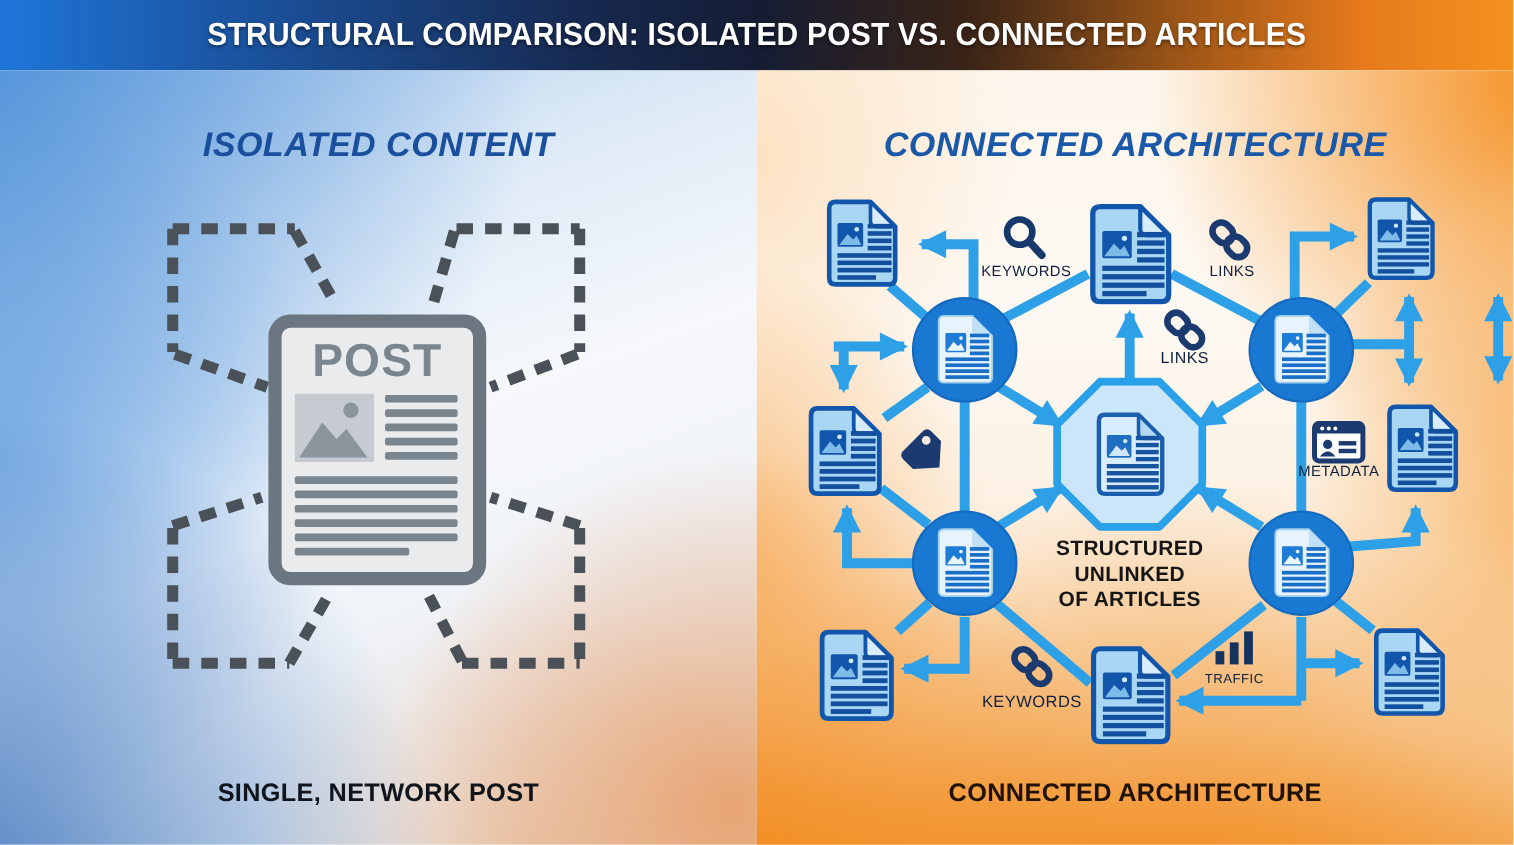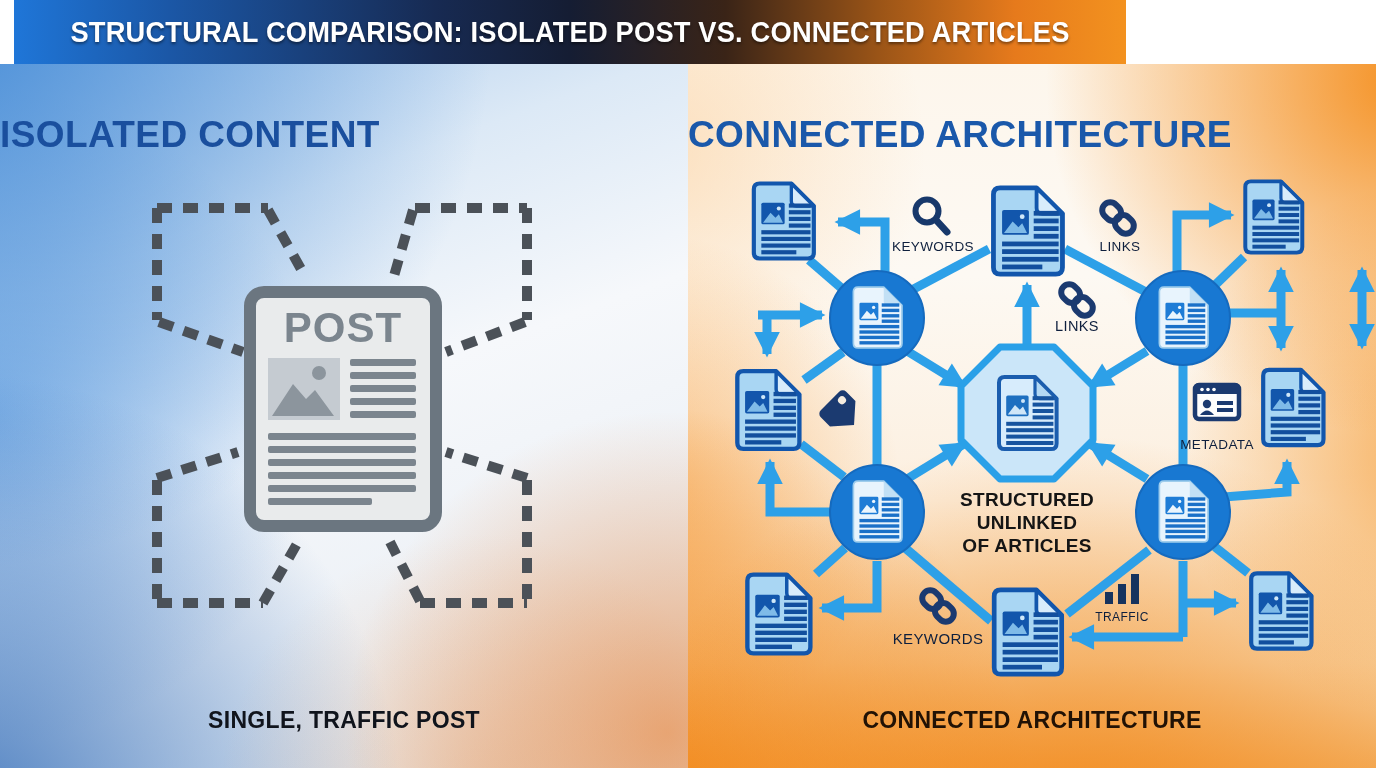--- a/index.html
+++ b/index.html
@@ -1,21 +1,21 @@
 <!DOCTYPE html>
 <html><head>
 <meta charset="utf-8">
 <style>
   html,body{margin:0;padding:0;}
   body{width:1376px;height:768px;overflow:hidden;font-family:"Liberation Sans",sans-serif;
        -webkit-font-smoothing:antialiased;background:#fff;}
   .stage{position:relative;width:1376px;height:768px;overflow:hidden;}
 
   
-  .banner{position:absolute;left:14px;top:0;width:1112px;height:64px;
+  .banner{position:absolute;left:0;top:0;width:1376px;height:64px;
     background:linear-gradient(90deg,#1f76d8 0%,#1b57a6 14%,#172a52 38%,#151d33 50%,
                #3a2417 64%,#9c5517 78%,#e67a1c 90%,#f3921f 100%);}
   .banner-title{position:absolute;left:0;top:0;width:100%;height:64px;line-height:64px;
     text-align:center;color:#ffffff;font-weight:bold;font-size:29px;letter-spacing:.2px;
     transform:scaleX(.94);text-shadow:0 2px 3px rgba(0,0,0,.45);white-space:nowrap;}
 
   
   .panel{position:absolute;top:64px;width:688px;height:704px;overflow:hidden;}
   .panel-left{left:0;
     background:
@@ -28,22 +28,22 @@
   .panel-right{left:688px;
     background:
       radial-gradient(circle at 104% 2%, rgba(244,140,25,.95), rgba(244,140,25,0) 36%),
       radial-gradient(circle at 110% 55%, rgba(245,150,40,.75), rgba(245,150,40,0) 32%),
       radial-gradient(circle at 55% 122%, rgba(242,133,20,.98), rgba(242,133,20,0) 52%),
       radial-gradient(circle at -8% 105%, rgba(242,133,20,.9), rgba(242,133,20,0) 38%),
       radial-gradient(circle at -6% 60%, rgba(246,155,55,.6), rgba(246,155,55,0) 30%),
       radial-gradient(circle at -4% 12%, rgba(250,190,120,.4), rgba(250,190,120,0) 28%),
       linear-gradient(180deg,#fdf6ec 0%,#fdf9f3 30%,#fcefdf 62%,#f8d9b0 85%,#f4b468 100%);}
 
-  .heading{position:absolute;top:50px;left:0;width:100%;text-align:left;
-    font-weight:bold;font-size:37px;letter-spacing:.4px;white-space:nowrap;}
+  .heading{position:absolute;top:50px;left:0;width:100%;text-align:center;
+    font-weight:bold;font-size:31px;letter-spacing:.4px;white-space:nowrap;font-style:italic;}
   .panel-left .heading{color:#1a4f9e;}
   .panel-right .heading{color:#1a58aa;}
 
   .caption{position:absolute;top:643px;left:0;width:100%;text-align:center;
     font-weight:bold;font-size:23px;letter-spacing:.3px;white-space:nowrap;}
   .panel-left .caption{color:#10141c;}
   .panel-right .caption{color:#211205;}
 
   svg.fill{position:absolute;left:0;top:0;width:688px;height:704px;display:block;}
 
@@ -94,21 +94,21 @@
           <rect x="268" y="369" width="148" height="7" rx="2"></rect>
           <rect x="268" y="382" width="148" height="7" rx="2"></rect>
           <rect x="268" y="395" width="148" height="7" rx="2"></rect>
           <rect x="268" y="408" width="148" height="7" rx="2"></rect>
           <rect x="268" y="421" width="148" height="7" rx="2"></rect>
           <rect x="268" y="434" width="104" height="7" rx="2"></rect>
         </g>
       </g>
     </svg>
     <div class="heading">ISOLATED CONTENT</div>
-    <div class="caption">SINGLE, TRAFFIC POST</div>
+    <div class="caption">SINGLE, NETWORK POST</div>
   </div>
 
   <div class="panel panel-right">
     <svg class="fill" viewBox="0 0 688 704">
       <defs>
         <marker id="ah" viewBox="0 0 12 12" refX="10" refY="6" markerWidth="3.1" markerHeight="3.1" orient="auto-start-reverse">
           <path d="M0.5,0.5 L11.5,6 L0.5,11.5 Z" fill="#2da0e8"></path>
         </marker>
 
         <symbol id="docA" viewBox="0 0 80 96">
@@ -266,21 +266,21 @@
       <g transform="translate(434,526)" fill="#16335e">
         <rect x="-17" y="2" width="8" height="12"></rect>
         <rect x="-4" y="-6" width="8" height="20"></rect>
         <rect x="9" y="-16" width="8" height="30"></rect>
       </g>
     </svg>
 
     <div class="lbl" style="left:245px;top:175px;">KEYWORDS</div>
     <div class="lbl" style="left:432px;top:175px;">LINKS</div>
     <div class="lbl" style="left:389px;top:254px;font-size:14.5px;">LINKS</div>
-    <div class="lbl" style="left:529px;top:373px;">METADATA</div>
+    <div class="lbl" style="left:529px;top:357px;">METADATA</div>
     <div class="lbl" style="left:434px;top:546px;font-size:12px;">TRAFFIC</div>
     <div class="lbl" style="left:250px;top:566px;font-size:15px;">KEYWORDS</div>
     <div class="center-label">STRUCTURED
 UNLINKED
 OF ARTICLES</div>
 
     <div class="heading">CONNECTED ARCHITECTURE</div>
     <div class="caption">CONNECTED ARCHITECTURE</div>
   </div>
 

